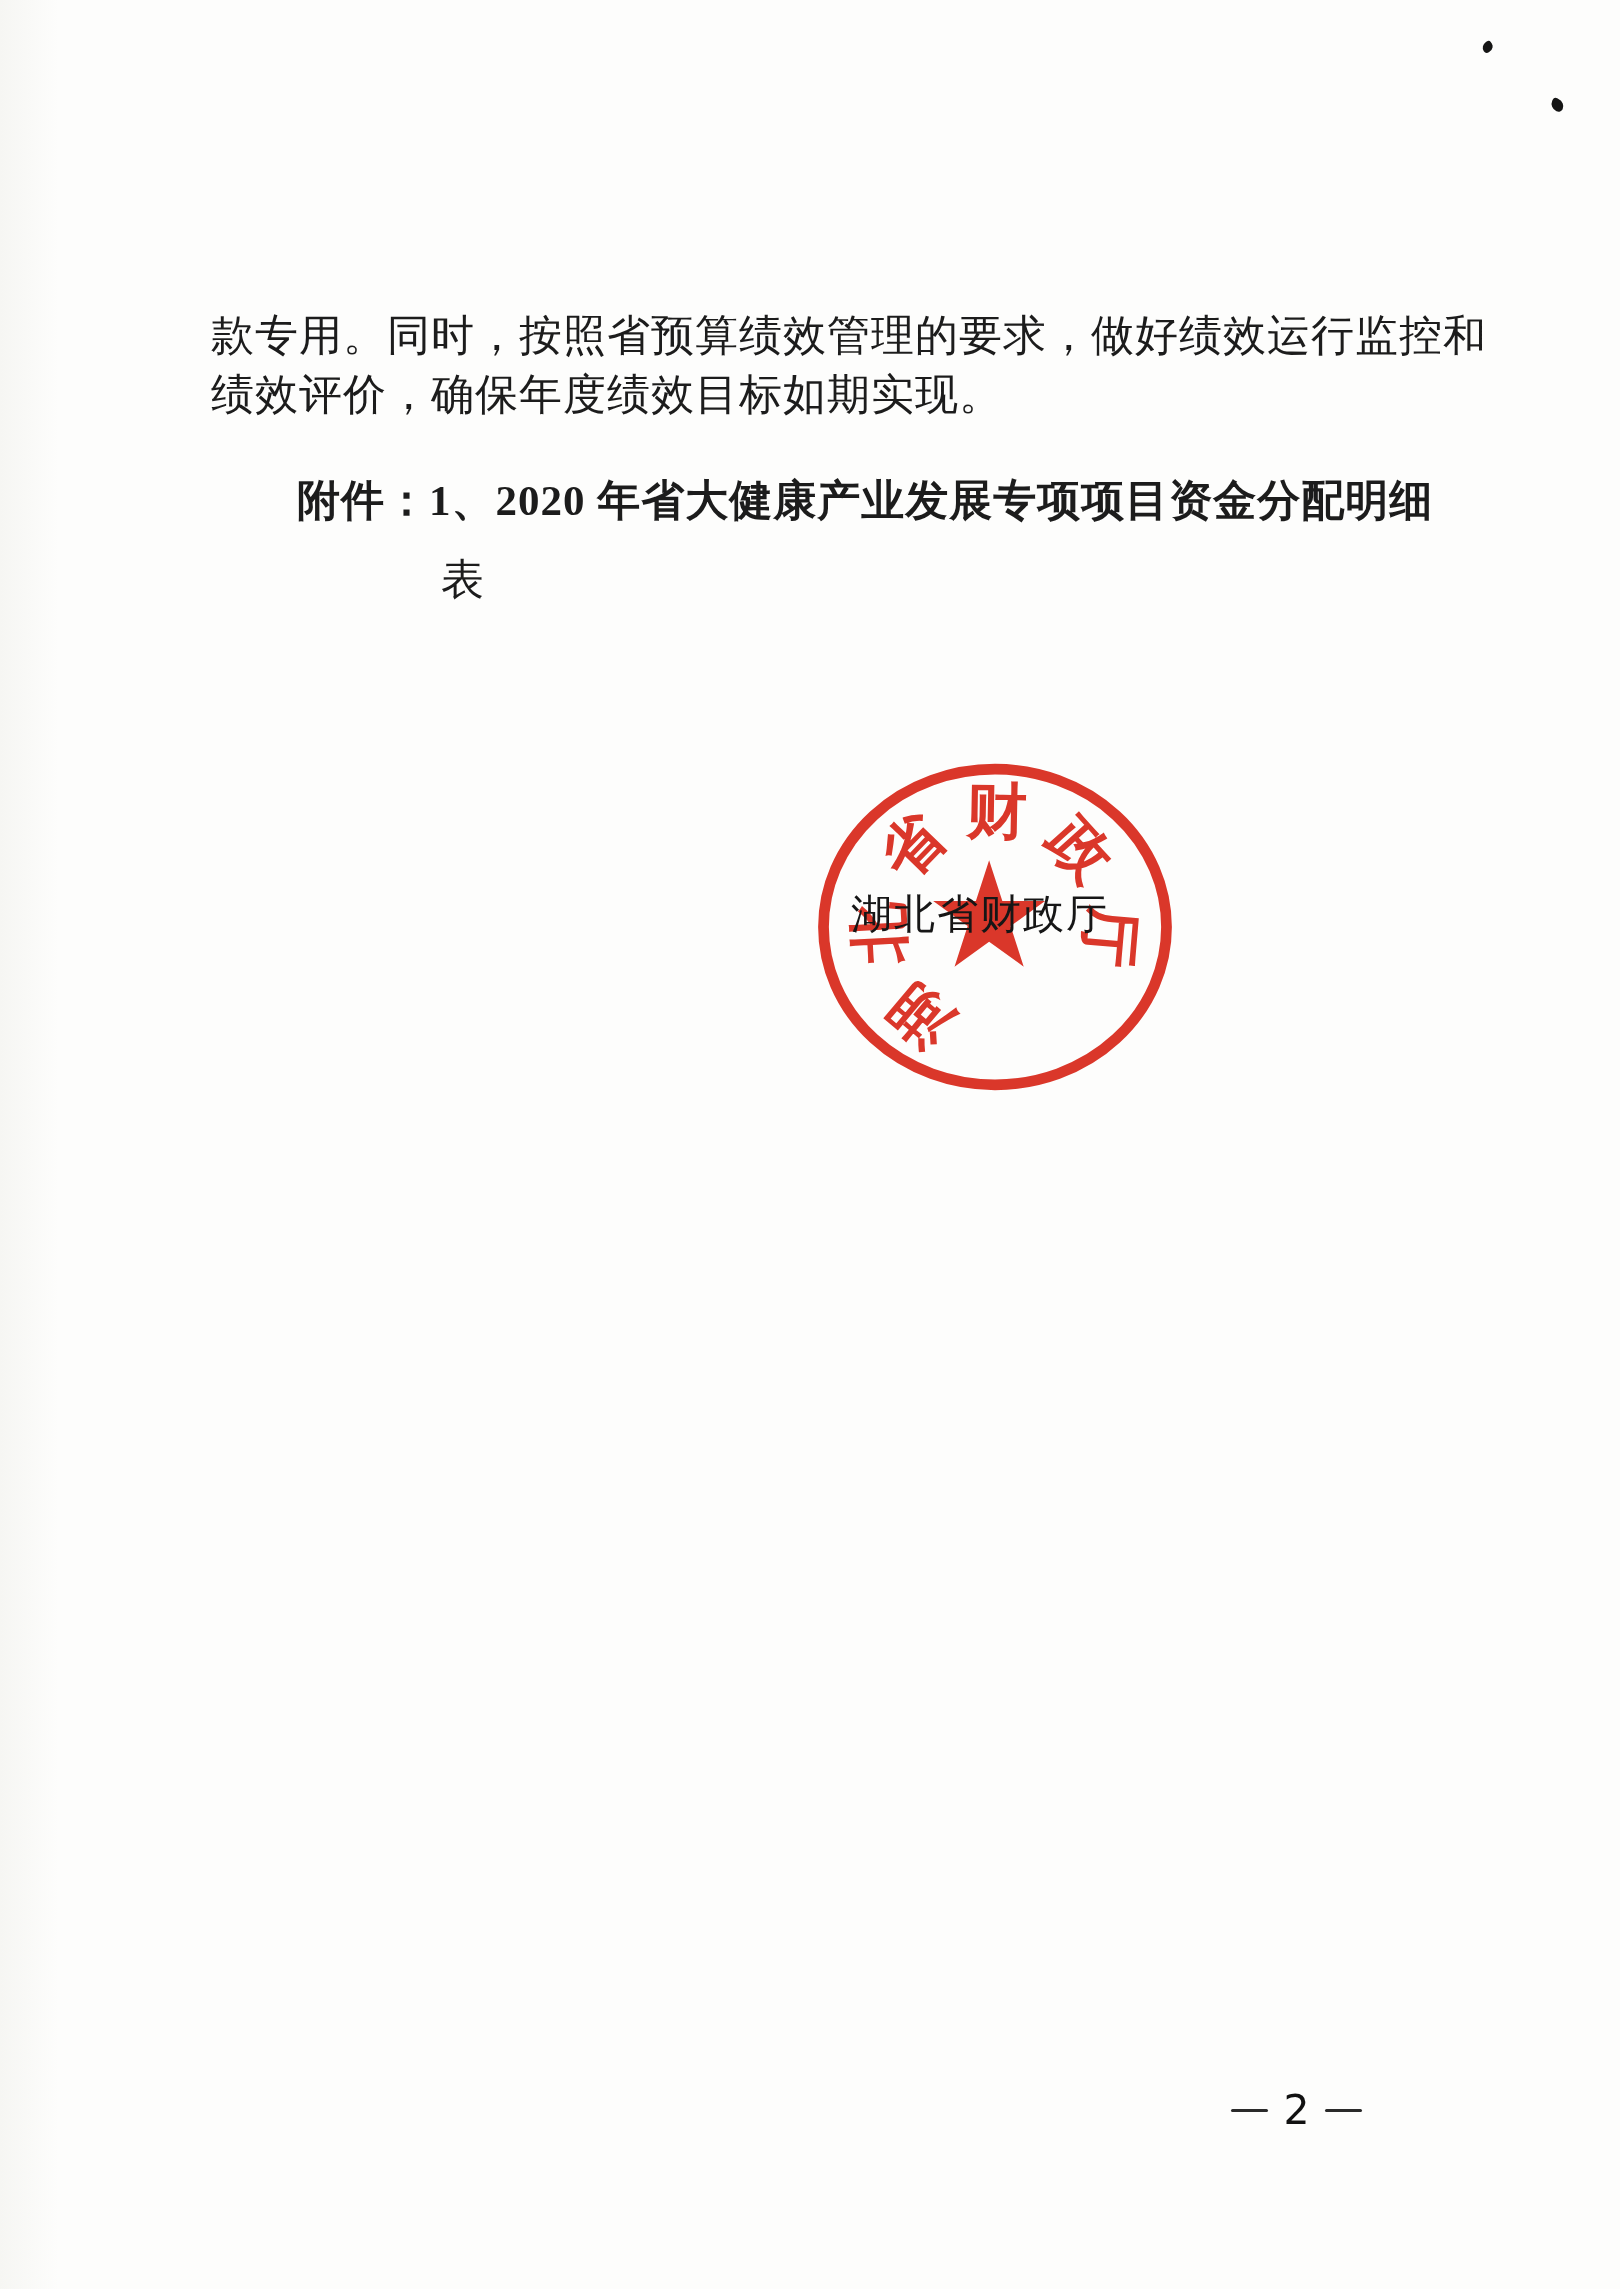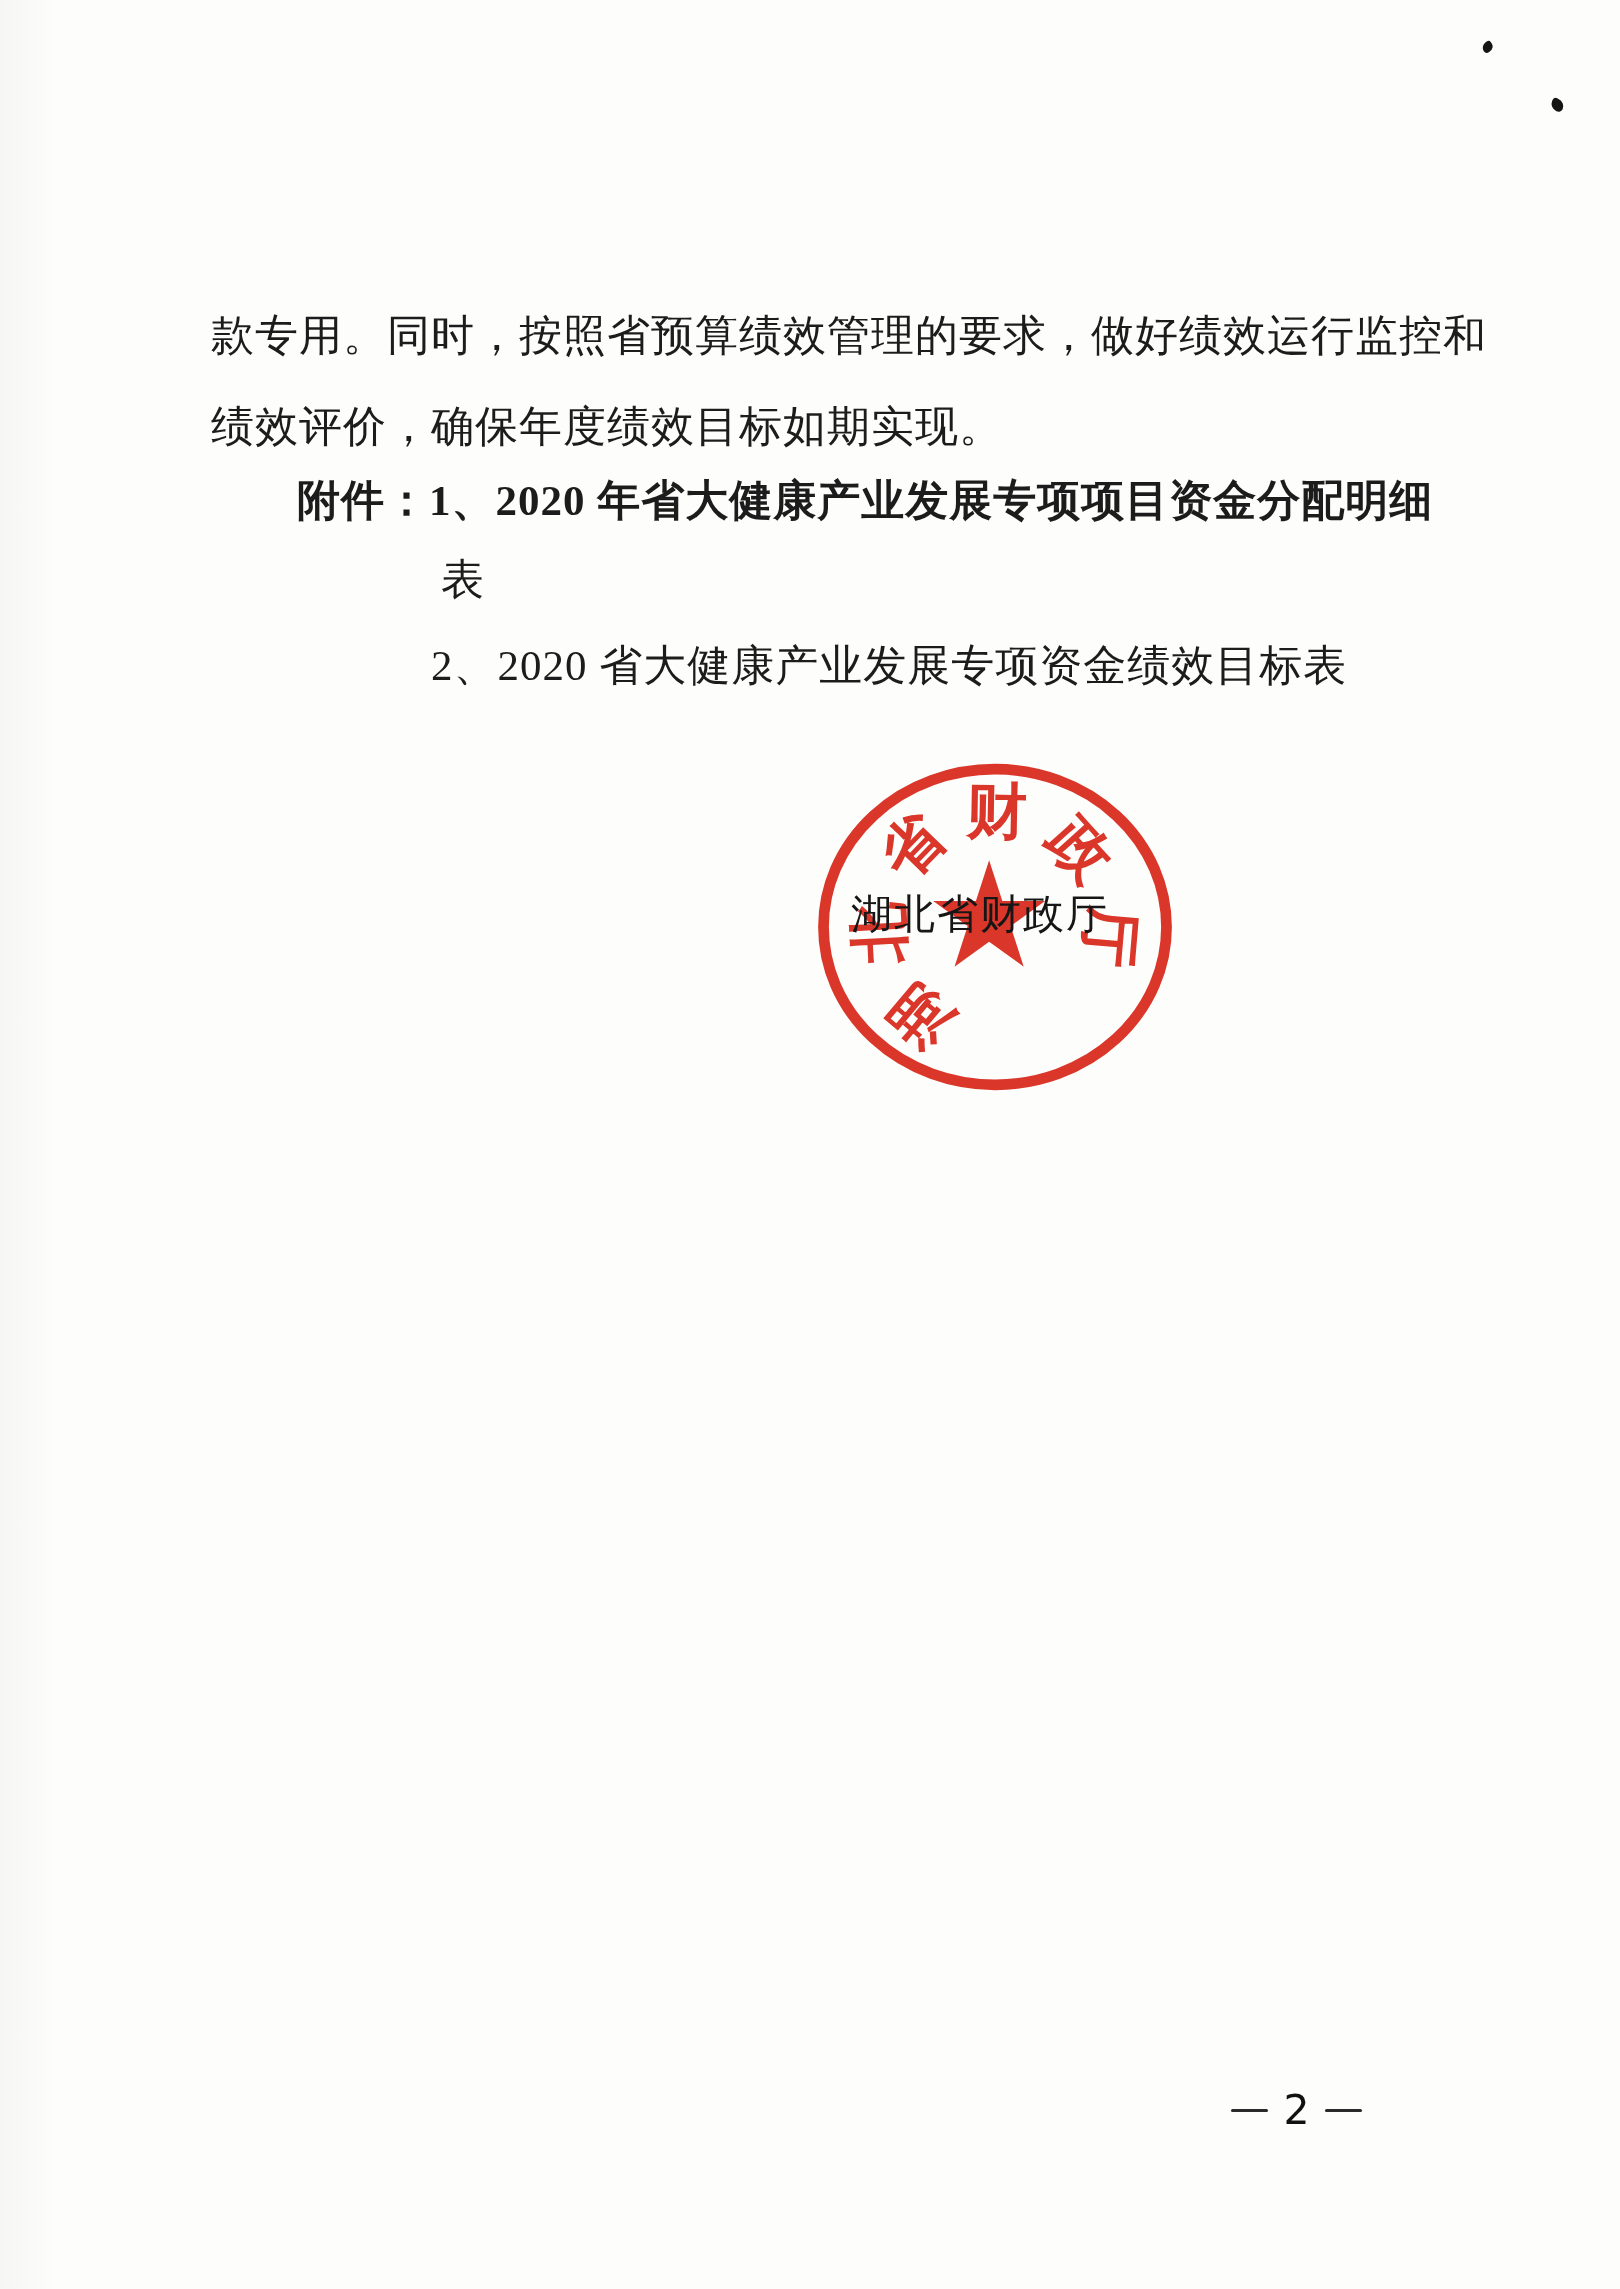--- a/index.html
+++ b/index.html
@@ -67,27 +67,26 @@
     transform:rotate(25deg);
   }
 </style>
 </head>
 <body>
 
 <div class="page">
 
   <div class="doc-line" style="left:211px;top:305px;">款专用。同时，按照省预算绩效管理的要求，做好绩效运行监控和</div>
 
-  <div class="doc-line" style="left:211px;top:396px;">绩效评价，确保年度绩效目标如期实现。</div>
+  <div class="doc-line" style="left:211px;top:364px;">绩效评价，确保年度绩效目标如期实现。</div>
 
   <div class="doc-line" style="left:297px;top:470px;font-weight:bold;">附件：1、2020 年省大健康产业发展专项项目资金分配明细</div>
 
   <div class="doc-line" style="left:441px;top:549px;">表</div>
 
-  <div class="doc-line" style="left:431px;top:635px;">2、2020 省大健康产业发展专项资金绩效目标表</div>
 
   <div class="seal-wrap">
     <svg width="392" height="392" viewBox="0 0 400 400">
       <g transform="translate(200,200)">
         <ellipse cx="0" cy="0" rx="175" ry="161" fill="none" stroke="#d8291b" stroke-width="11"></ellipse>
         <polygon fill="#d8291b" points="-6,-68 7.5,-26.6 51.1,-26.5 15.9,-0.9 29.3,40.5 -6,15 -41.3,40.5 -27.9,-0.9 -63.1,-26.5 -19.5,-26.6"></polygon>
         <g font-size="62" font-weight="bold" fill="#d8291b" font-family="Liberation Serif, DejaVu Serif, serif" text-anchor="middle">
           <text transform="rotate(-140)" x="0" y="-97">湖</text>
           <text transform="rotate(-93)" x="0" y="-97">北</text>
           <text transform="rotate(-46)" x="0" y="-97">省</text>

